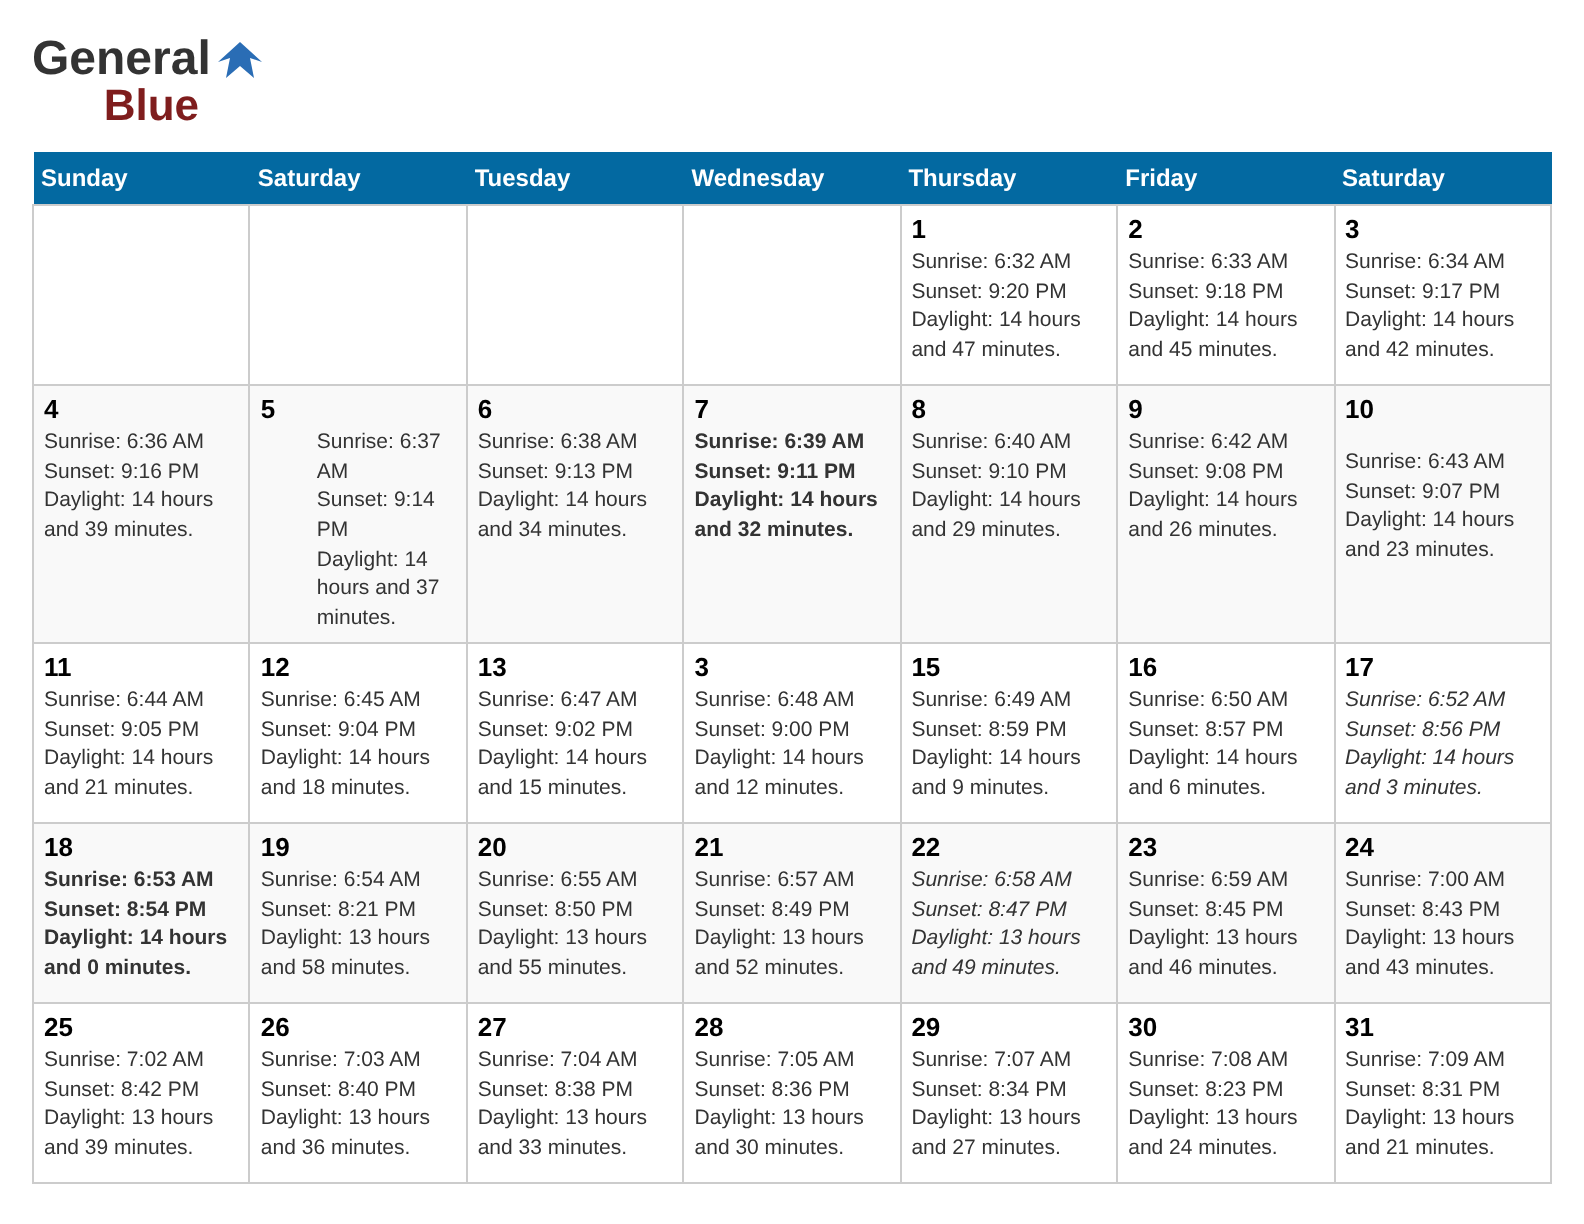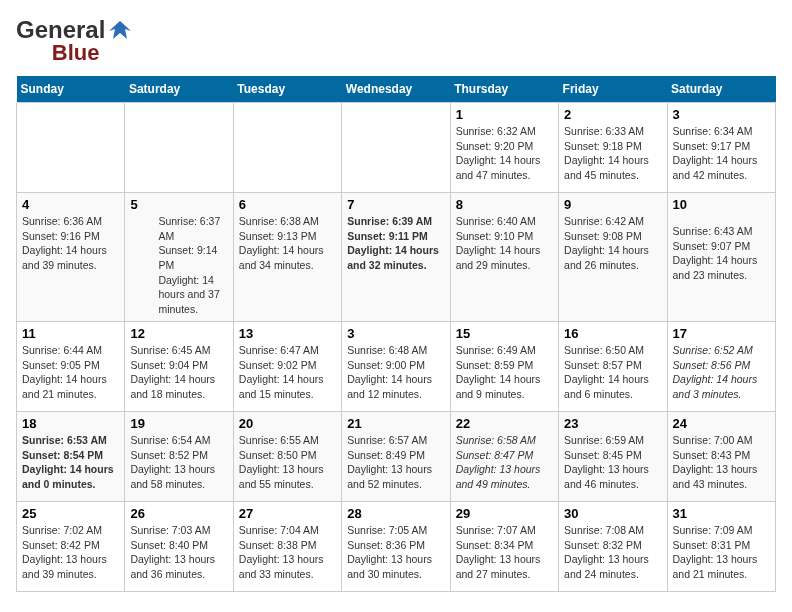--- a/index.html
+++ b/index.html
@@ -221,21 +221,21 @@
       <tr>
         <td>
           <span class="day-num">18</span>
           <div class="day-info" style="white-space: pre-line; font-weight: bold;">Sunrise: 6:53 AM
 Sunset: 8:54 PM
 Daylight: 14 hours and 0 minutes.</div>
         </td>
         <td>
           <span class="day-num">19</span>
           <div class="day-info" style="white-space: pre-line;">Sunrise: 6:54 AM
-Sunset: 8:52 PM
+Sunset: 8:21 PM
 Daylight: 13 hours and 58 minutes.</div>
         </td>
         <td>
           <span class="day-num">20</span>
           <div class="day-info" style="white-space: pre-line;">Sunrise: 6:55 AM
 Sunset: 8:50 PM
 Daylight: 13 hours and 55 minutes.</div>
         </td>
         <td>
           <span class="day-num">21</span>
@@ -289,21 +289,21 @@
         </td>
         <td>
           <span class="day-num">29</span>
           <div class="day-info" style="white-space: pre-line;">Sunrise: 7:07 AM
 Sunset: 8:34 PM
 Daylight: 13 hours and 27 minutes.</div>
         </td>
         <td>
           <span class="day-num">30</span>
           <div class="day-info" style="white-space: pre-line;">Sunrise: 7:08 AM
-Sunset: 8:32 PM
+Sunset: 8:23 PM
 Daylight: 13 hours and 24 minutes.</div>
         </td>
         <td>
           <span class="day-num">31</span>
           <div class="day-info" style="white-space: pre-line;">Sunrise: 7:09 AM
 Sunset: 8:31 PM
 Daylight: 13 hours and 21 minutes.</div>
         </td>
       </tr>
     </tbody>

